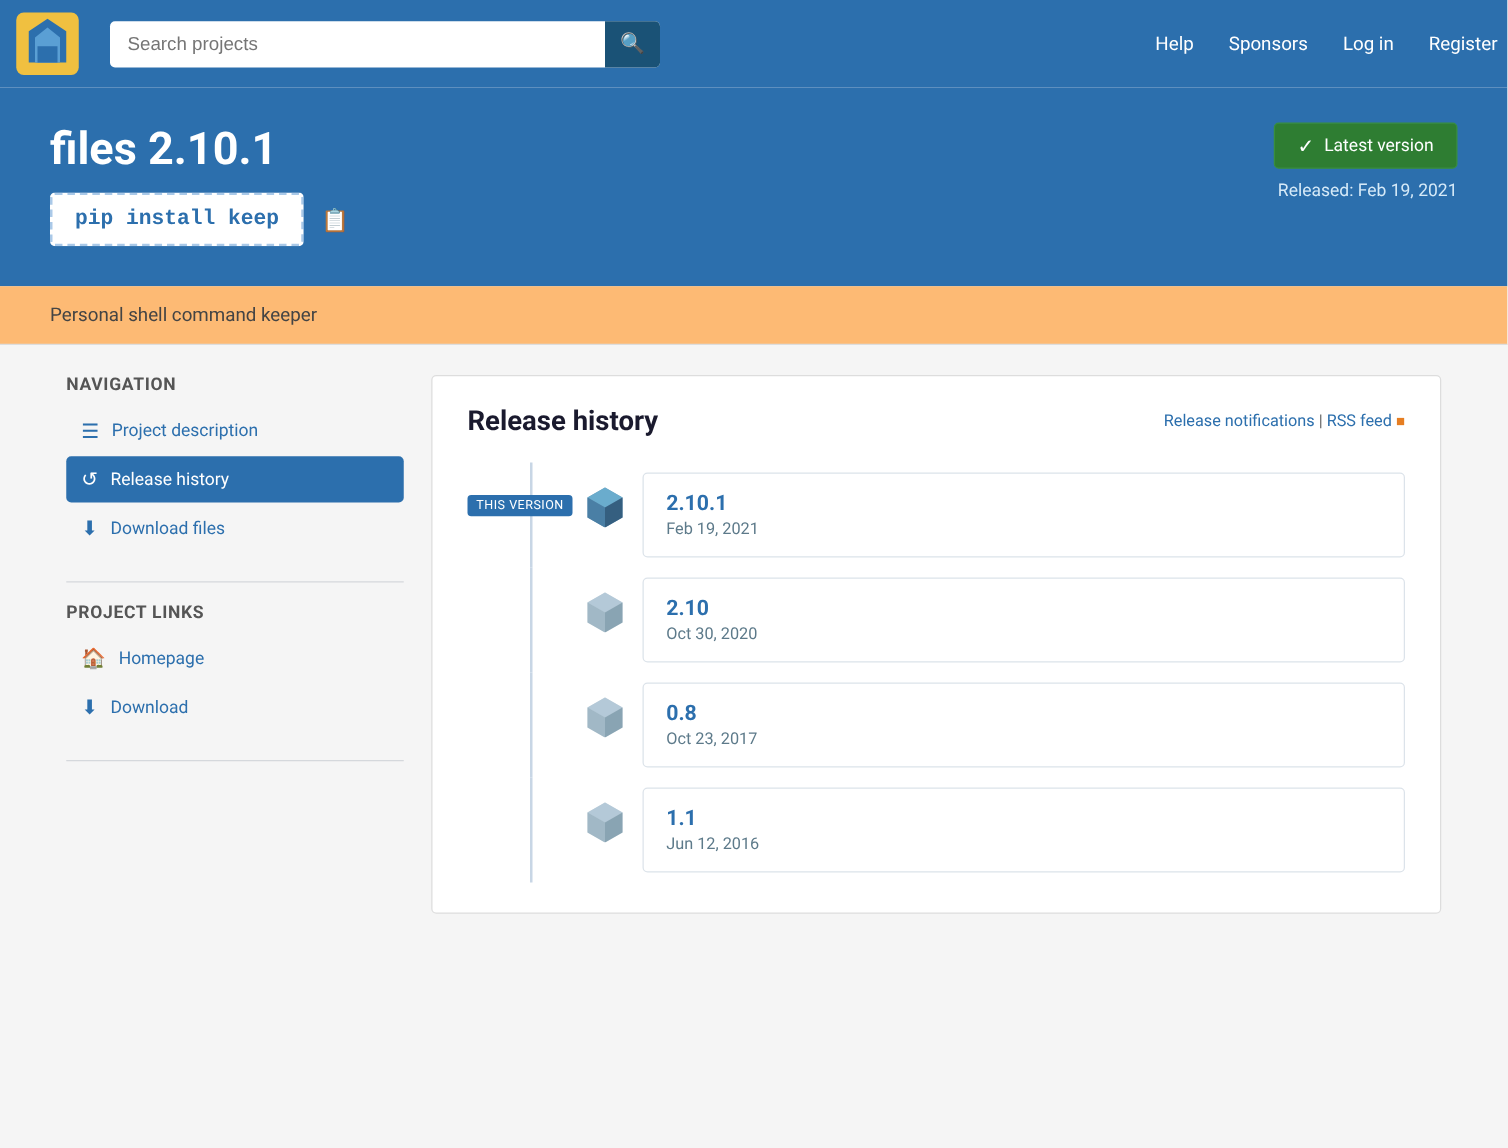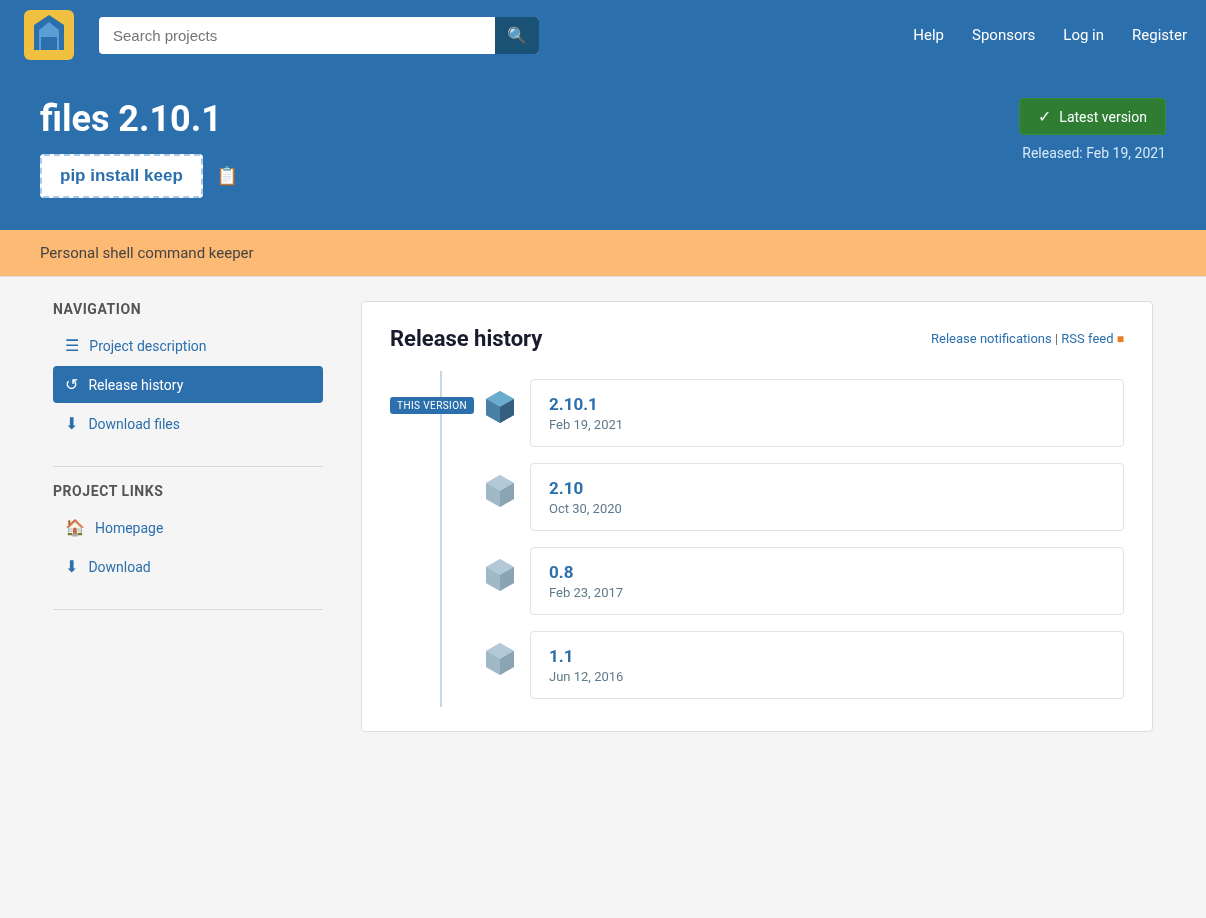--- a/index.html
+++ b/index.html
@@ -3,21 +3,21 @@
   <meta charset="utf-8">
   <style>
     * { box-sizing: border-box; margin: 0; padding: 0; }
     body { font-family: -apple-system, BlinkMacSystemFont, 'Segoe UI', Roboto, sans-serif; background: #f5f5f5; color: #333; }
 
     
     .header {
       background: #2c6fad;
       display: flex;
       align-items: center;
-      padding: 0 19px;
+      padding: 0 8px;
       height: 70px;
       gap: 20px;
     }
     .logo-wrap {
       display: flex;
       align-items: center;
       gap: 0;
       flex-shrink: 0;
     }
     .logo-icon {
@@ -82,21 +82,21 @@
     }
     .pip-cmd-wrap {
       display: flex;
       align-items: center;
       gap: 8px;
     }
     .pip-cmd {
       background: #fff;
       border: 2px dashed #aac9e8;
       color: #2c6fad;
-      font-family: Liberation Sans, sans-serif;
+      font-family: Liberation Mono, monospace;
       font-size: 17px;
       font-weight: 700;
       padding: 10px 18px;
       border-radius: 4px;
     }
     .copy-btn {
       background: none;
       border: none;
       cursor: pointer;
       color: #fff;
@@ -136,21 +136,21 @@
       color: #444;
       border-bottom: 1px solid #ddd;
     }
 
     
     .main-content {
       max-width: 1140px;
       margin: 0 auto;
       padding: 24px 20px;
       display: flex;
-      gap: 38px;
+      gap: 22px;
     }
 
     
     .sidebar {
       width: 270px;
       flex-shrink: 0;
     }
     .sidebar-section-title {
       font-size: 14px;
       font-weight: 700;
@@ -433,21 +433,21 @@
         <div class="timeline-left">
           <svg class="pkg-icon" viewBox="0 0 36 36">
             <polygon points="18,4 32,12 32,28 18,36 4,28 4,12" fill="#8faabb" opacity="0.6"></polygon>
             <polygon points="18,4 32,12 18,20 4,12" fill="#b0c8d8" opacity="0.7"></polygon>
             <polygon points="18,20 32,12 32,28 18,36" fill="#6d8fa0" opacity="0.65"></polygon>
             <polygon points="18,20 4,12 4,28 18,36" fill="#8faabb" opacity="0.6"></polygon>
           </svg>
         </div>
         <a class="timeline-card">
           <div class="version-num">0.8</div>
-          <div class="version-date">Feb 23, 2017</div>
+          <div class="version-date">Oct 23, 2017</div>
         </a>
       </div>
 
       <div class="timeline-item">
         <div class="timeline-left">
           <svg class="pkg-icon" viewBox="0 0 36 36">
             <polygon points="18,4 32,12 32,28 18,36 4,28 4,12" fill="#8faabb" opacity="0.6"></polygon>
             <polygon points="18,4 32,12 18,20 4,12" fill="#b0c8d8" opacity="0.7"></polygon>
             <polygon points="18,20 32,12 32,28 18,36" fill="#6d8fa0" opacity="0.65"></polygon>
             <polygon points="18,20 4,12 4,28 18,36" fill="#8faabb" opacity="0.6"></polygon>

